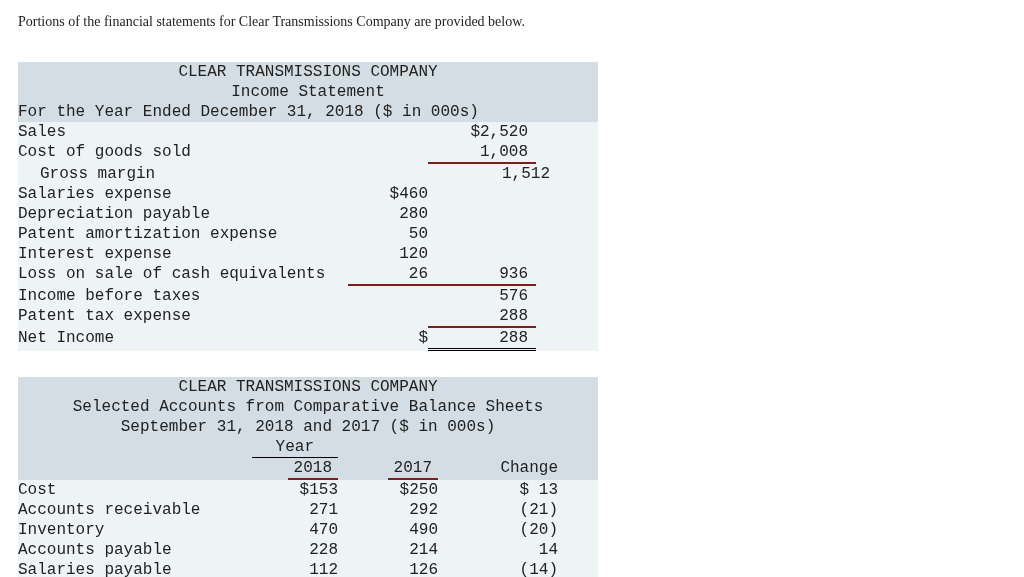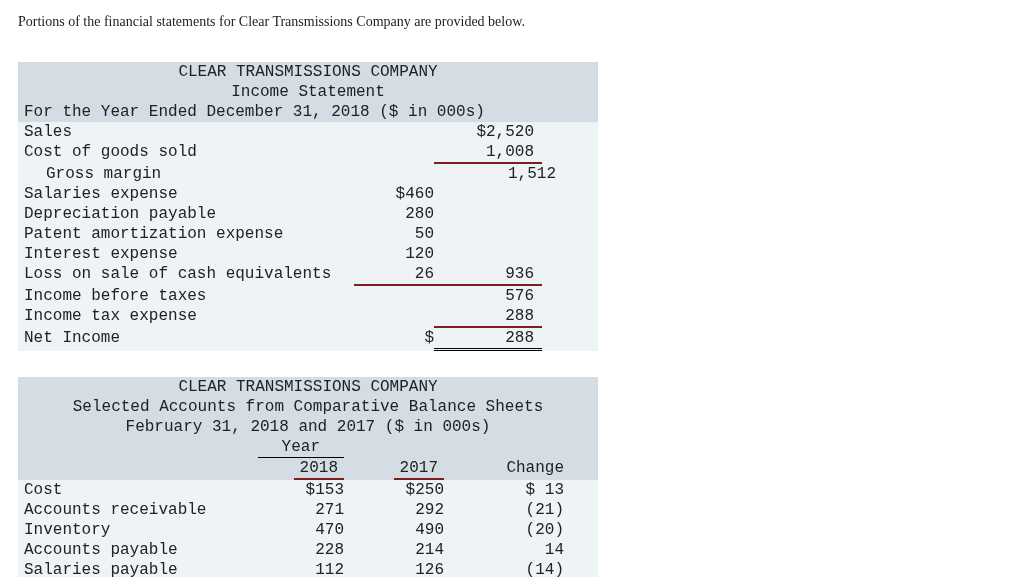--- a/index.html
+++ b/index.html
@@ -17,21 +17,21 @@
   .fin-block {
     width: 580px;
     font-family: "Courier New", Courier, monospace;
     font-size: 16px;
     line-height: 1.25;
     margin-bottom: 26px;
   }
   .fin-block .row {
     display: flex;
     background: #eef3f6;
-    padding: 0 6px;
+    padding: 0 0;
     white-space: pre;
   }
   .fin-block .row.hdr {
     background: #d3dde3;
   }
   .c-label { flex: 0 0 330px; }
   .c-v1   { flex: 0 0 80px; text-align: right; }
   .c-v2   { flex: 0 0 100px; text-align: right; padding-right: 8px; }
   .uline-bot   { border-bottom: 2px solid #7f1d1d; }
   .dbl-bot     { border-bottom: 3px double #000; }
@@ -92,35 +92,35 @@
     <span class="c-label">Loss on sale of cash equivalents</span>
     <span class="c-v1 uline-bot">26</span>
     <span class="c-v2 uline-bot">936</span>
   </div>
   <div class="row">
     <span class="c-label">Income before taxes</span>
     <span class="c-v1"></span>
     <span class="c-v2">576</span>
   </div>
   <div class="row">
-    <span class="c-label">Income tax expense</span>
+    <span class="c-label">Patent tax expense</span>
     <span class="c-v1"></span>
     <span class="c-v2 uline-bot">288</span>
   </div>
   <div class="row">
     <span class="c-label">Net Income</span>
     <span class="c-v1" style="text-align:right">$</span>
     <span class="c-v2 dbl-bot">288</span>
   </div>
 </div>
 
 <div class="fin-block col2">
   <div class="row hdr" style="justify-content:center">CLEAR TRANSMISSIONS COMPANY</div>
   <div class="row hdr" style="justify-content:center">Selected Accounts from Comparative Balance Sheets</div>
-  <div class="row hdr" style="justify-content:center">February 31, 2018 and 2017 ($ in 000s)</div>
+  <div class="row hdr" style="justify-content:center">September 31, 2018 and 2017 ($ in 000s)</div>
   <div class="row hdr">
     <span class="c-label"></span>
     <span class="c2a" style=""><span style="border-bottom:1px solid #000;padding:0 24px;display:inline-block">Year</span></span>
     <span class="c2b"></span>
     <span class="c2c"></span>
   </div>
   <div class="row hdr">
     <span class="c-label"></span>
     <span class="c2a"><span class="uline-bot" style="display:inline-block;padding:0 6px">2018</span></span>
     <span class="c2b"><span class="uline-bot" style="display:inline-block;padding:0 6px">2017</span></span>

